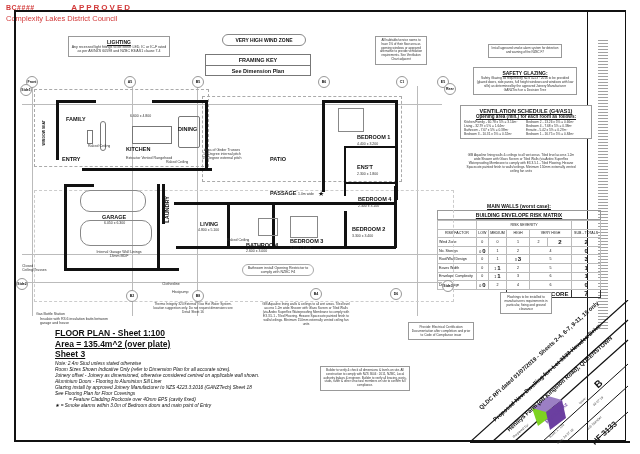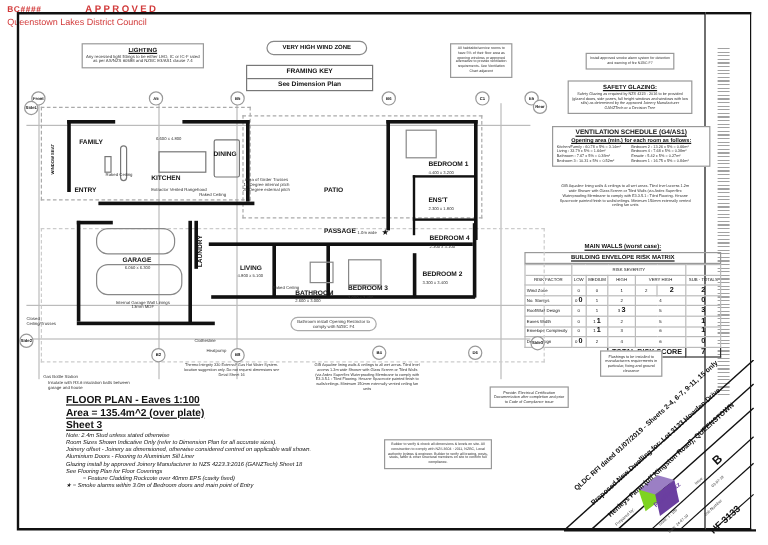--- a/index.html
+++ b/index.html
@@ -36,21 +36,21 @@
   .floorplan-notes { left: 55px; top: 361px; font-size: 4.8px; font-style: italic; line-height: 6px; }
   .diag { left: 470px; top: 300px; width: 160px; height: 145px; }
 </style>
 </head>
 <body>
 
 <div class="abs stamp1">
   <span>BC####</span>
   <span class="approved">APPROVED</span>
 </div>
-<div class="abs stamp2">Queenstown Lakes District Council</div>
+<div class="abs stamp2">Complexity Lakes District Council</div>
 
 <div class="abs frame"></div>
 <div class="abs titlestrip"></div>
 <div class="abs titlestrip-text"></div>
 
 <div class="abs box" style="left:68px;top:36px;width:102px;">
   <div class="h">LIGHTING</div>
   <div>Any recessed light fittings to be either LED, IC or IC-F rated as per AS/NZS 60598 and NZBC E3/AS1 clause 7.4</div>
 </div>
 <div class="abs windzone">VERY HIGH WIND ZONE</div>
@@ -266,21 +266,21 @@
 <div class="abs grid-marker" style="left:437px;top:76px;">E5</div>
 <div class="abs grid-marker" style="left:444px;top:83px;">Rear</div>
 <div class="abs grid-marker" style="left:16px;top:278px;">Side2</div>
 <div class="abs grid-marker" style="left:442px;top:280px;">Side3</div>
 <div class="abs grid-marker" style="left:126px;top:290px;">B2</div>
 <div class="abs grid-marker" style="left:192px;top:290px;">B8</div>
 <div class="abs grid-marker" style="left:310px;top:288px;">B4</div>
 <div class="abs grid-marker" style="left:390px;top:288px;">D6</div>
 
 <div class="abs floorplan-title">
-  <div>FLOOR PLAN - Eaves 1:100</div>
+  <div>FLOOR PLAN - Sheet 1:100</div>
   <div>Area = 135.4m^2 (over plate)</div>
   <div>Sheet 3</div>
 </div>
 <div class="abs floorplan-notes">
   <div>Note: 2.4m Stud unless stated otherwise</div>
   <div>Room Sizes Shown Indicative Only (refer to Dimension Plan for all accurate sizes).</div>
   <div>Joinery offset - Joinery as dimensioned, otherwise considered centred on applicable wall shown.</div>
   <div>Aluminium Doors - Flooring to Aluminium Sill Liner</div>
   <div>Glazing install by approved Joinery Manufacturer to NZS 4223.3:2016 (GANZTech) Sheet 18</div>
   <div>See Flooring Plan for Floor Coverings</div>

